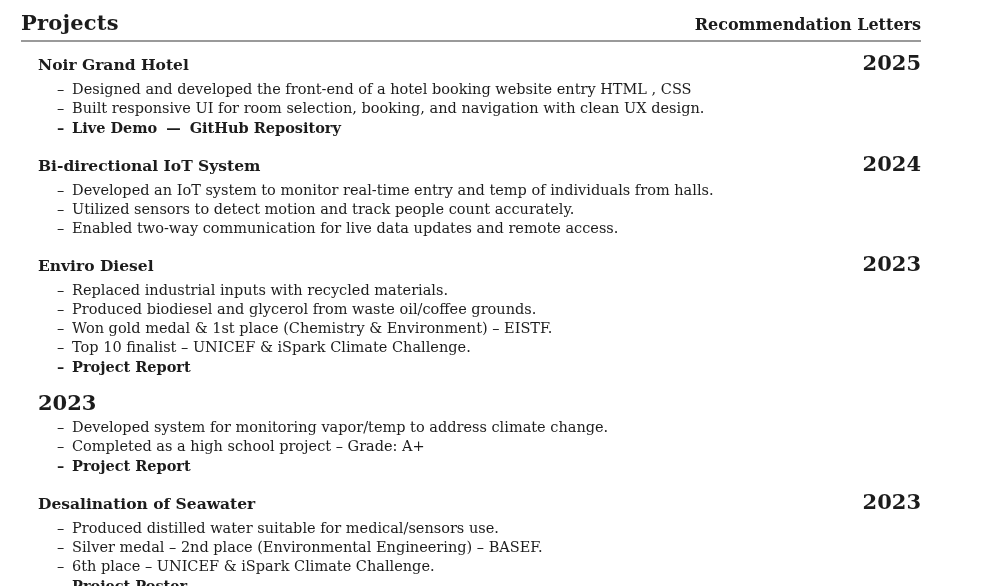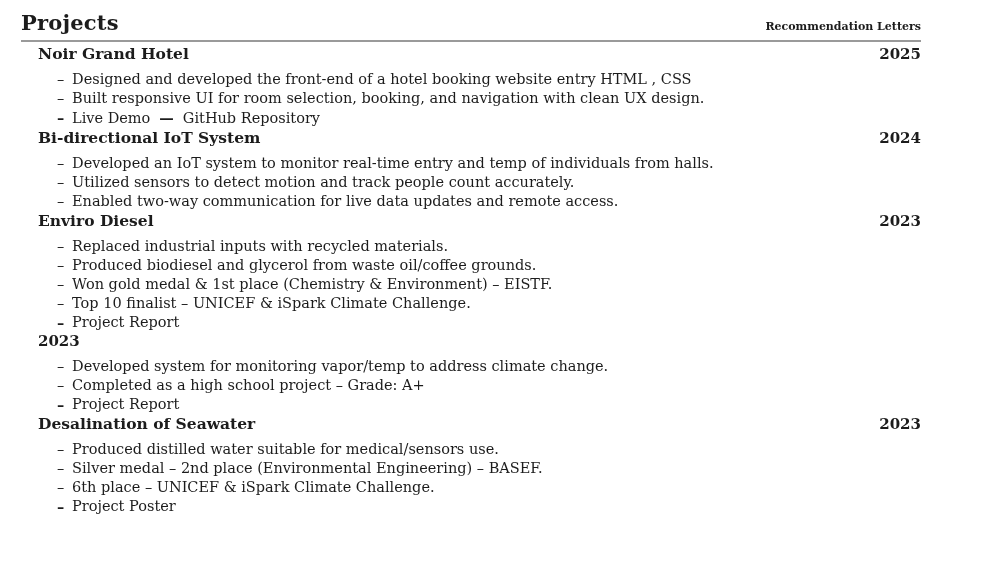--- a/index.html
+++ b/index.html
@@ -24,64 +24,64 @@
     justify-content: space-between;
     align-items: baseline;
   }
   .section-title {
     font-size: 21px;
     line-height: 26px;
     font-weight: 700;
     letter-spacing: 0.2px;
   }
   .header-right {
-    font-size: 11px;
+    font-size: 16px;
     font-weight: 700;
     cursor: pointer;
   }
   .section-rule {
     margin-top: 4px;
     height: 2px;
     background: var(--rule-color);
     border: none;
   }
-  .project { }
-  .project:first-of-type { margin-top: 2px; }
+  .project { margin-top: 16px; }
+  .project:first-of-type { margin-top: 11px; }
   .proj-header {
     display: flex;
     justify-content: space-between;
     align-items: baseline;
     padding-left: 17px;
   }
   .proj-title {
     font-size: 15.5px;
     font-weight: 700;
     line-height: 19px;
   }
   .proj-year {
-    font-size: 15px;
+    font-size: 21px;
     font-weight: 700;
     line-height: 19px;
   }
   .bullets {
     list-style: none;
     margin-top: 6px;
     padding-left: 36px;
   }
   .bullet {
     font-size: 14.5px;
     line-height: 19px;
     display: flex;
   }
   .bullet .marker {
     flex: 0 0 15px;
   }
   .bullet.all-bold .marker { font-weight: 700; }
   .seg-link {
-    font-weight: 400;
+    font-weight: 700;
     cursor: pointer;
   }
   .seg-separator {
     font-weight: 700;
     margin: 0 9px;
   }
 </style>
 </head>
 <body>
 

